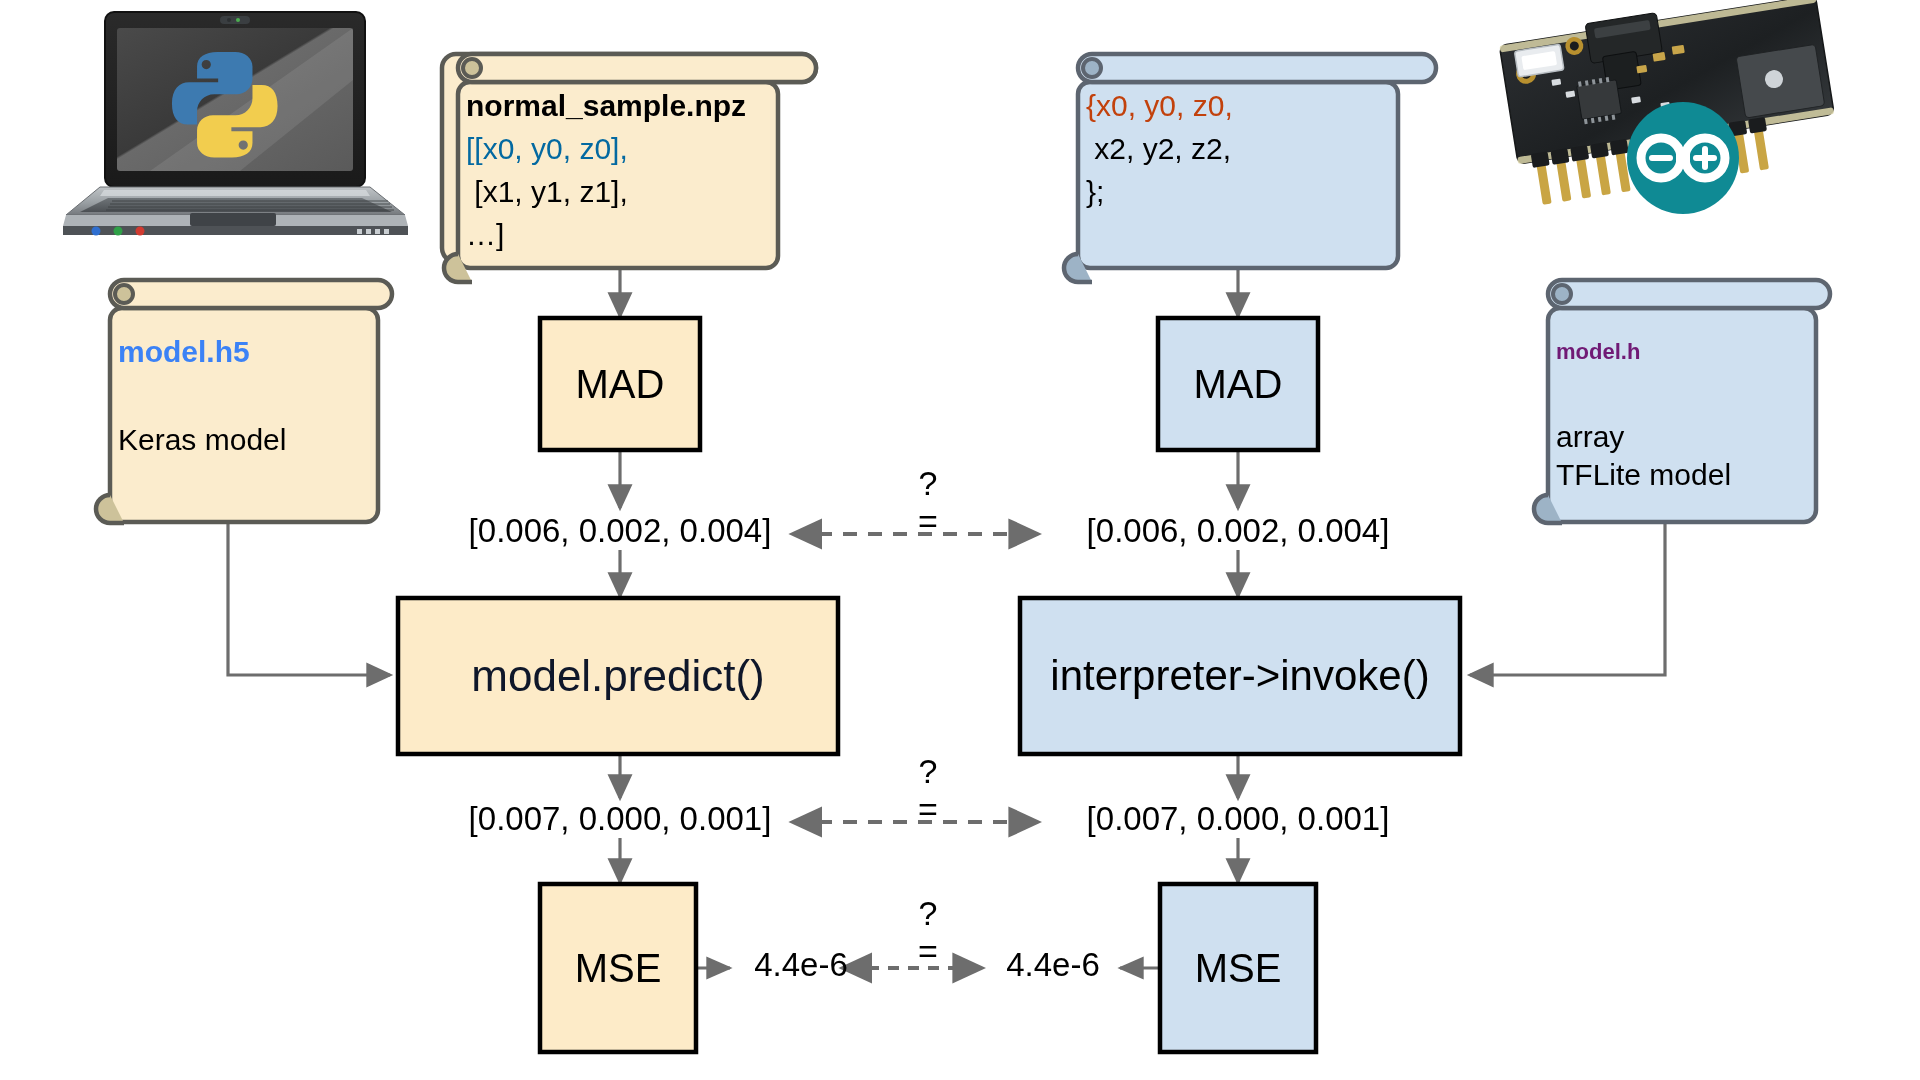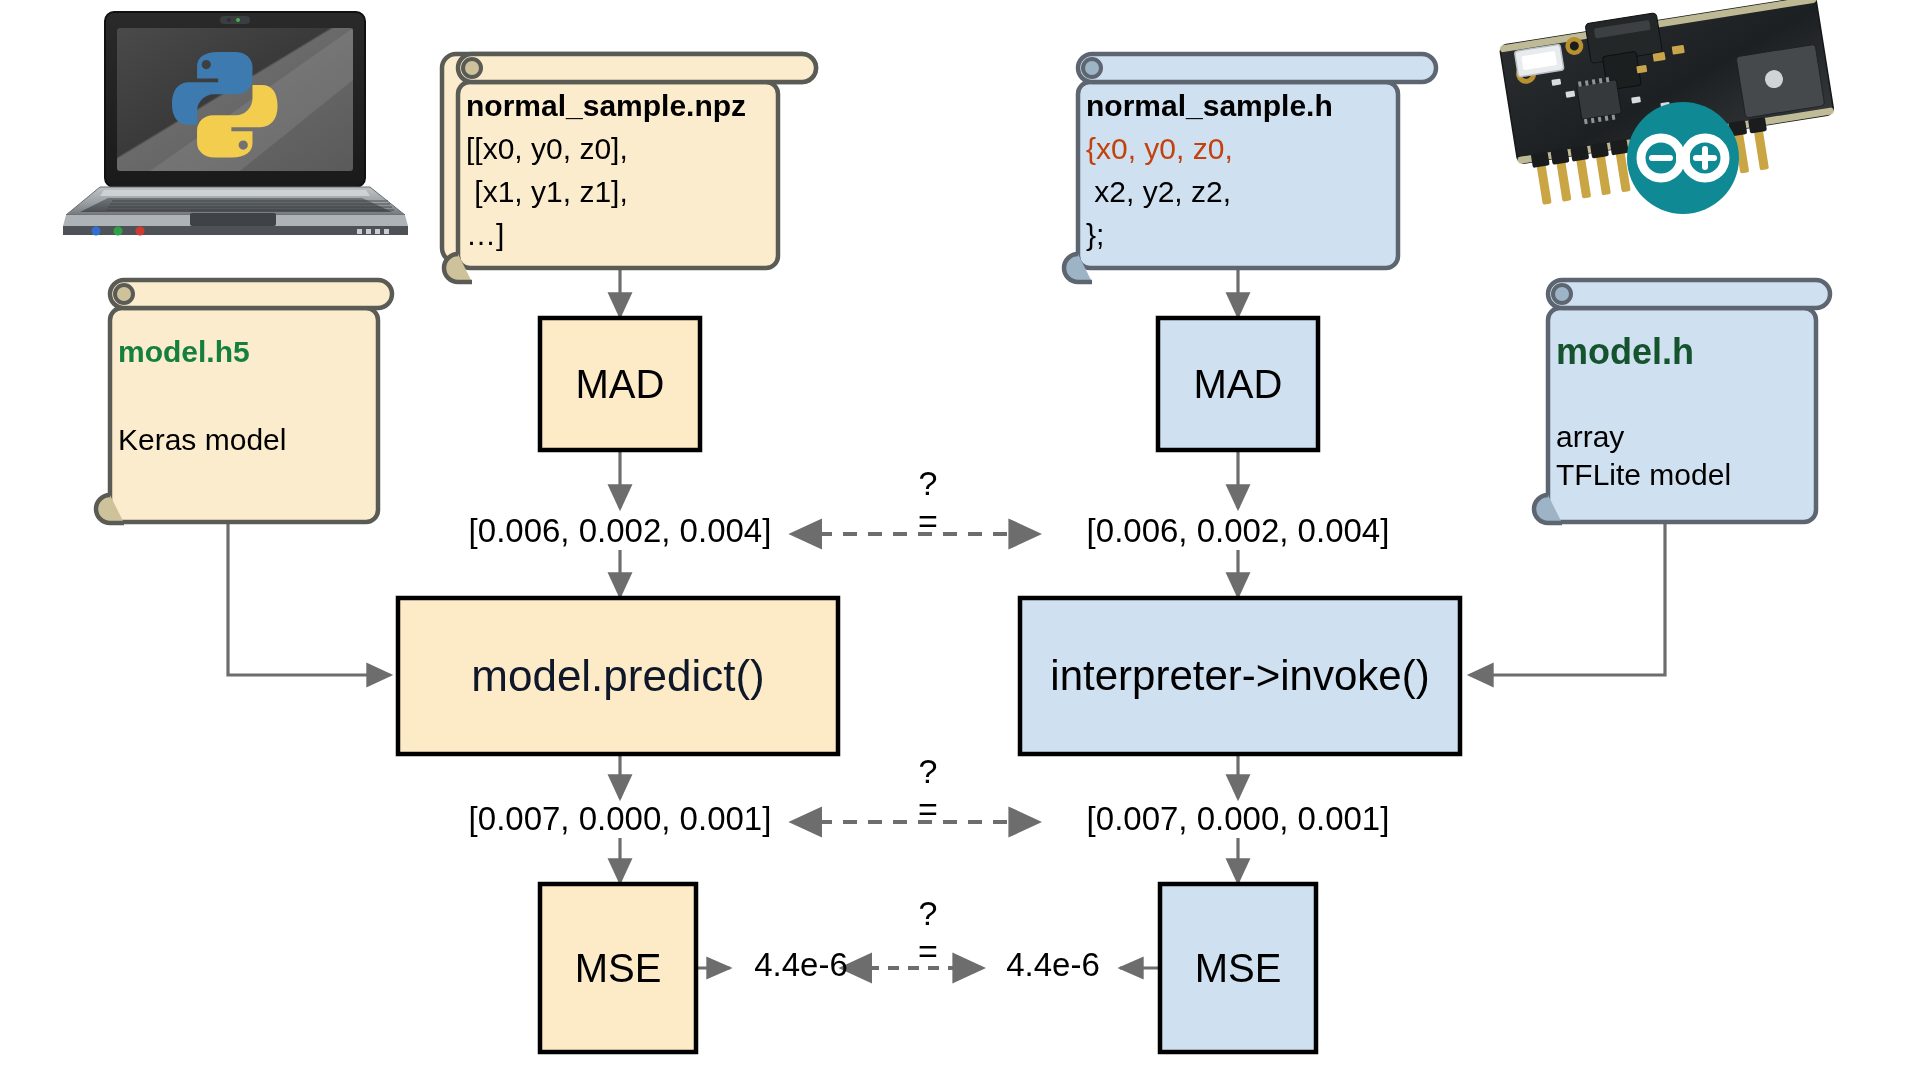--- a/index.html
+++ b/index.html
@@ -259,40 +259,39 @@
   <rect x="398" y="598" width="440" height="156" fill="#fdebc8" stroke="#000" stroke-width="4.5"></rect>
   <rect x="1020" y="598" width="440" height="156" fill="#cfe0f0" stroke="#000" stroke-width="4.5"></rect>
   <rect x="540" y="884" width="156" height="168" fill="#fdebc8" stroke="#000" stroke-width="4.5"></rect>
   <rect x="1160" y="884" width="156" height="168" fill="#cfe0f0" stroke="#000" stroke-width="4.5"></rect>
 </svg>
 
 <div style="position:absolute;left:0;top:0;width:1920px;height:1080px;">
 
   <div style="position:absolute;left:466px;top:84px;width:300px;line-height:43px;">
     <div style="font-size:30px;font-weight:bold;color:#000;">normal_sample.npz</div>
-    <div style="font-size:30px;color:#000000;white-space:pre;">[[x0, y0, z0],</div>
+    <div style="font-size:30px;color:#0369a1;white-space:pre;">[[x0, y0, z0],</div>
     <div style="font-size:30px;color:#000;white-space:pre;"> [x1, y1, z1],</div>
     <div style="font-size:30px;color:#000;white-space:pre;">…]</div>
   </div>
 
   <div style="position:absolute;left:1086px;top:84px;width:300px;line-height:43px;">
-    <div style="font-size:30px;font-weight:bold;color:#000;">normal_sample.h</div>
     <div style="font-size:30px;color:#c2410c;white-space:pre;">{x0, y0, z0,</div>
     <div style="font-size:30px;color:#000;white-space:pre;"> x2, y2, z2,</div>
     <div style="font-size:30px;color:#000;white-space:pre;">};</div>
   </div>
 
   <div style="position:absolute;left:118px;top:330px;width:250px;">
-    <div style="font-size:30px;font-weight:bold;color:#15803d;line-height:44px;">model.h5</div>
+    <div style="font-size:30px;font-weight:bold;color:#3b82f6;line-height:44px;">model.h5</div>
     <div style="font-size:30px;color:#000;line-height:44px;height:44px;"></div>
     <div style="font-size:30px;color:#000;line-height:44px;">Keras model</div>
   </div>
 
   <div style="position:absolute;left:1556px;top:330px;width:250px;">
-    <div style="font-size:36px;font-weight:bold;color:#14532d;line-height:44px;">model.h</div>
+    <div style="font-size:22px;font-weight:bold;color:#701a75;line-height:44px;">model.h</div>
     <div style="font-size:30px;color:#000;line-height:44px;height:44px;"></div>
     <div style="font-size:30px;color:#000;line-height:38px;">array</div>
     <div style="font-size:30px;color:#000;line-height:38px;">TFLite model</div>
   </div>
 
   <div style="position:absolute;left:540px;top:318px;width:160px;height:132px;display:flex;align-items:center;justify-content:center;">
     <span style="font-size:40px;color:#000;">MAD</span>
   </div>
 
   <div style="position:absolute;left:1158px;top:318px;width:160px;height:132px;display:flex;align-items:center;justify-content:center;">

